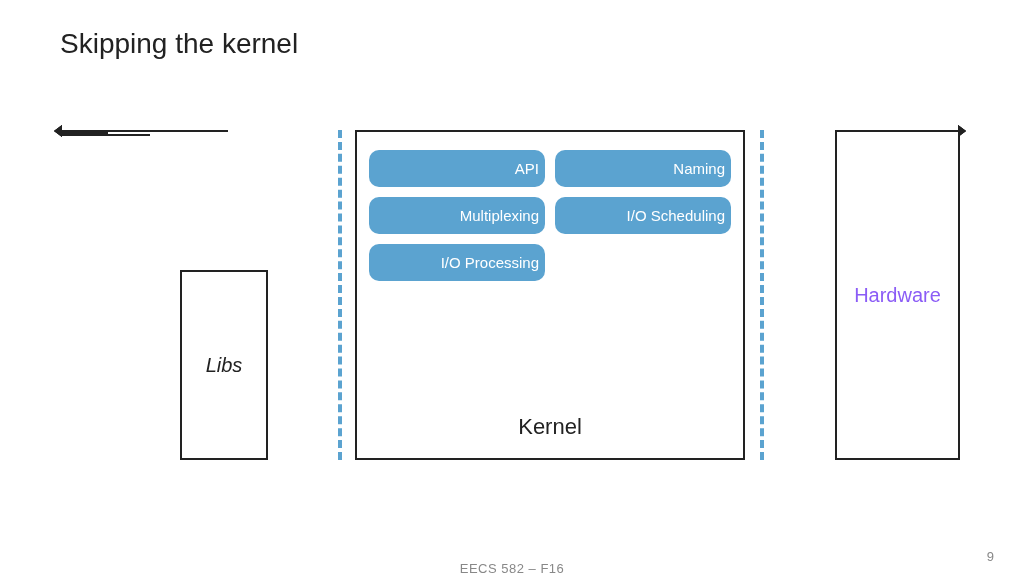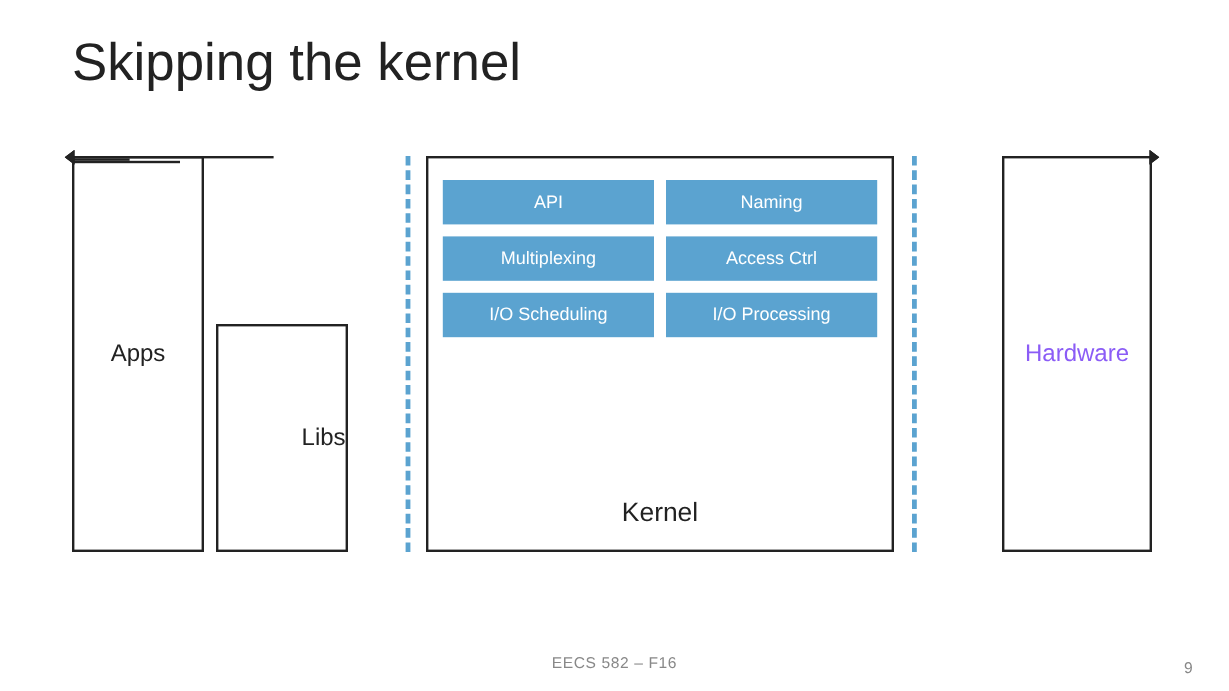--- a/index.html
+++ b/index.html
@@ -9,21 +9,21 @@
       background: #ffffff;
       font-family: 'Segoe UI', Arial, sans-serif;
       overflow: hidden;
       position: relative;
     }
 
     .slide-title {
       position: absolute;
       top: 28px;
       left: 60px;
-      font-size: 44px;
+      font-size: 28px;
       font-weight: 300;
       color: #222;
     }
 
     .diagram-area {
       position: absolute;
       top: 130px;
       left: 60px;
       width: 900px;
       height: 390px;
@@ -44,26 +44,27 @@
     .apps-label {
       font-size: 20px;
       color: #222;
     }
 
     
     .libs-box {
       position: absolute;
       left: 120px;
       top: 140px;
-      width: 110px;
+      width: 88px;
       height: 190px;
       border: 2px solid #222;
       display: flex;
       align-items: center;
-      justify-content: flex-end;
+      justify-content: center;
+      font-style: italic;
     }
     .libs-label {
       font-size: 20px;
       color: #222;
     }
 
     
     .kernel-box {
       position: absolute;
       left: 295px;
@@ -90,23 +91,23 @@
       left: 12px;
       right: 12px;
       display: grid;
       grid-template-columns: 1fr 1fr;
       gap: 10px;
     }
     .kernel-cell {
       background: #5ba3d0;
       color: #fff;
       font-size: 15px;
-      text-align: center;
+      text-align: right;
       padding: 10px 6px;
-      border-radius: 0;
+      border-radius: 10px;
     }
 
     
     .hardware-box {
       position: absolute;
       left: 775px;
       top: 0;
       width: 125px;
       height: 330px;
       border: 2px solid #222;
@@ -211,21 +212,21 @@
       right: -6px;
       top: -5px;
       border-top: 6px solid transparent;
       border-bottom: 6px solid transparent;
       border-left: 8px solid #222;
     }
 
     
     .footer {
       position: absolute;
-      bottom: 16px;
+      bottom: 0;
       left: 0;
       right: 0;
       display: flex;
       justify-content: center;
       align-items: center;
     }
     .footer-text {
       font-size: 13px;
       color: #888;
       letter-spacing: 0.5px;
@@ -238,37 +239,33 @@
       color: #888;
     }
   </style>
 </head>
 <body>
 
 <h1 class="slide-title">Skipping the kernel</h1>
 
 <div class="diagram-area">
 
-  <div class="apps-box">
-    <span class="apps-label">Apps</span>
-  </div>
 
   <div class="libs-box">
     <span class="libs-label">Libs</span>
   </div>
 
   <div class="dashed-line dashed-left"></div>
   <div class="dashed-line dashed-right"></div>
 
   <div class="kernel-box">
     <div class="kernel-grid">
       <div class="kernel-cell">API</div>
       <div class="kernel-cell">Naming</div>
       <div class="kernel-cell">Multiplexing</div>
-      <div class="kernel-cell">Access Ctrl</div>
       <div class="kernel-cell">I/O Scheduling</div>
       <div class="kernel-cell">I/O Processing</div>
     </div>
     <span class="kernel-label">Kernel</span>
   </div>
 
   <div class="hardware-box">
     <span class="hardware-label">Hardware</span>
   </div>
 

